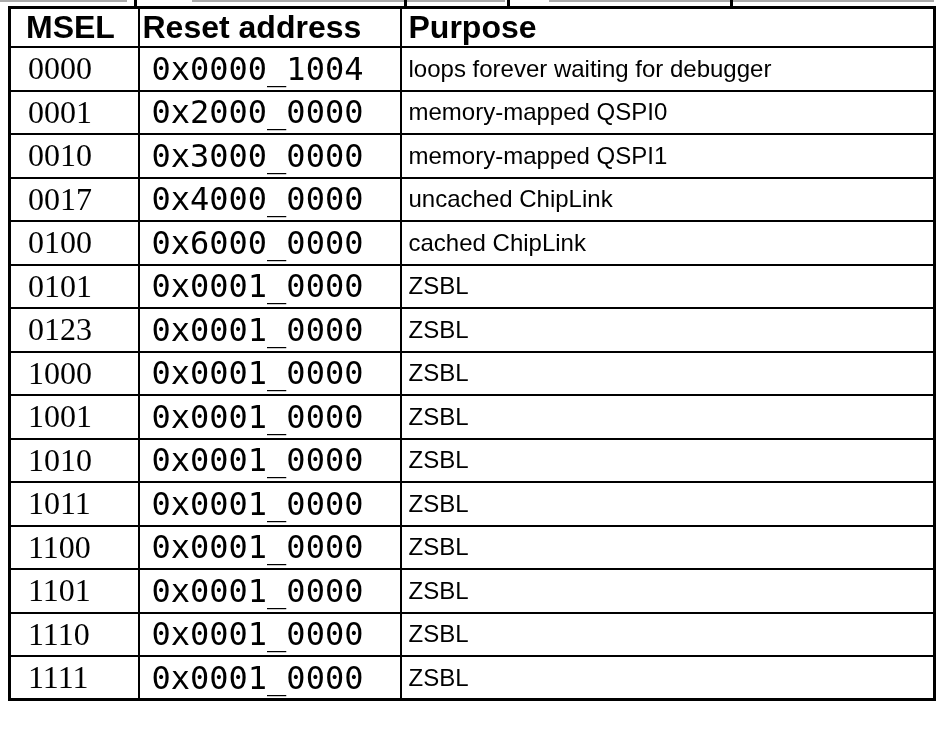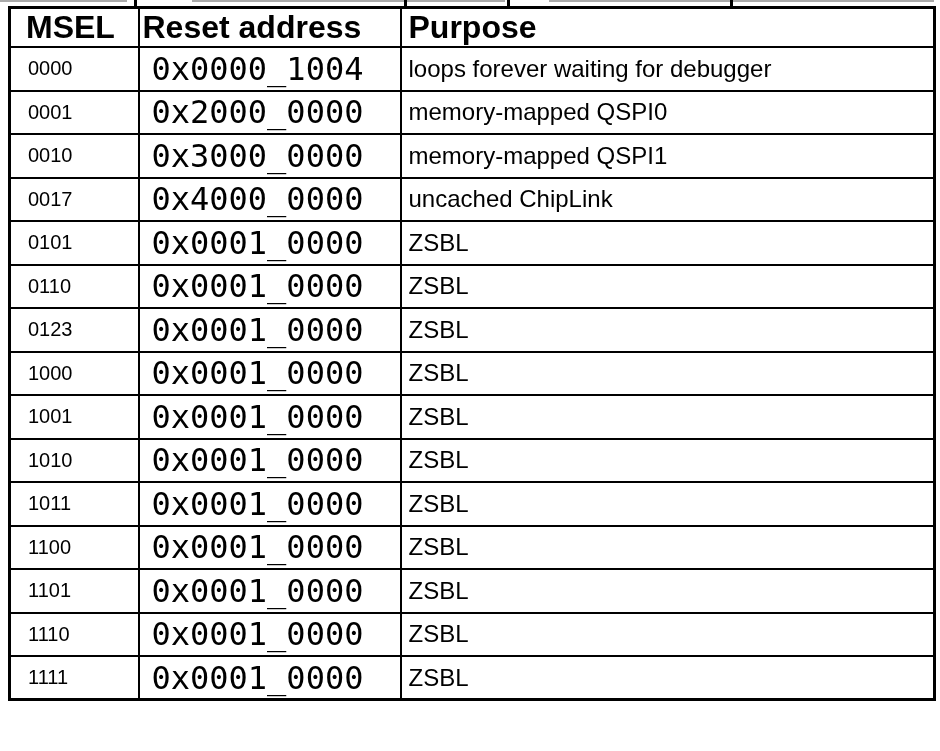--- a/index.html
+++ b/index.html
@@ -60,22 +60,22 @@
   .boot-table th {
     font-weight: bold;
     font-size: 32px;
     font-family: "Liberation Sans", sans-serif;
   }
   th.col-msel    { padding-left: 15px; }
   th.col-addr    { padding-left: 3px; }
   th.col-purpose { padding-left: 7px; margin-left: 24px; }
 
   td.col-msel {
-    font-size: 20px;
-    font-family: Liberation Sans, sans-serif;
+    font-size: 32px;
+    font-family: Liberation Serif, serif;
     padding-left: 17px;
   }
   td.col-addr {
     font-size: 32px;
     font-family: "DejaVu Sans Mono", monospace;
     padding-left: 12px;
   }
   td.col-purpose {
     font-size: 24px;
     font-family: "Liberation Sans", sans-serif;
@@ -125,26 +125,26 @@
           <td class="col-msel">0010</td>
           <td class="col-addr">0x3000_0000</td>
           <td class="col-purpose">memory-mapped QSPI1</td>
         </tr>
         <tr>
           <td class="col-msel">0017</td>
           <td class="col-addr">0x4000_0000</td>
           <td class="col-purpose">uncached ChipLink</td>
         </tr>
         <tr>
-          <td class="col-msel">0101</td>
-          <td class="col-addr">0x0001_0000</td>
-          <td class="col-purpose">ZSBL</td>
+          <td class="col-msel">0100</td>
+          <td class="col-addr">0x6000_0000</td>
+          <td class="col-purpose">cached ChipLink</td>
         </tr>
         <tr>
-          <td class="col-msel">0110</td>
+          <td class="col-msel">0101</td>
           <td class="col-addr">0x0001_0000</td>
           <td class="col-purpose">ZSBL</td>
         </tr>
         <tr>
           <td class="col-msel">0123</td>
           <td class="col-addr">0x0001_0000</td>
           <td class="col-purpose">ZSBL</td>
         </tr>
         <tr>
           <td class="col-msel">1000</td>

